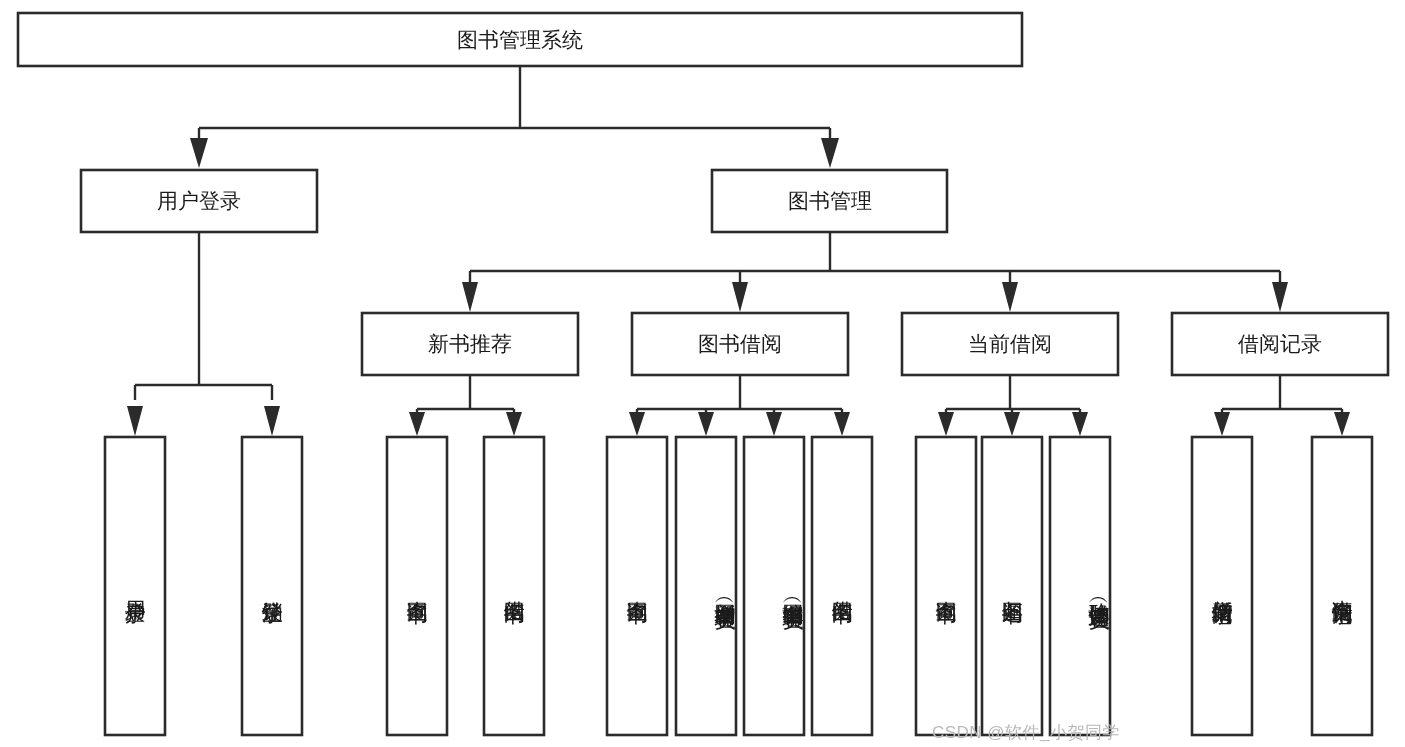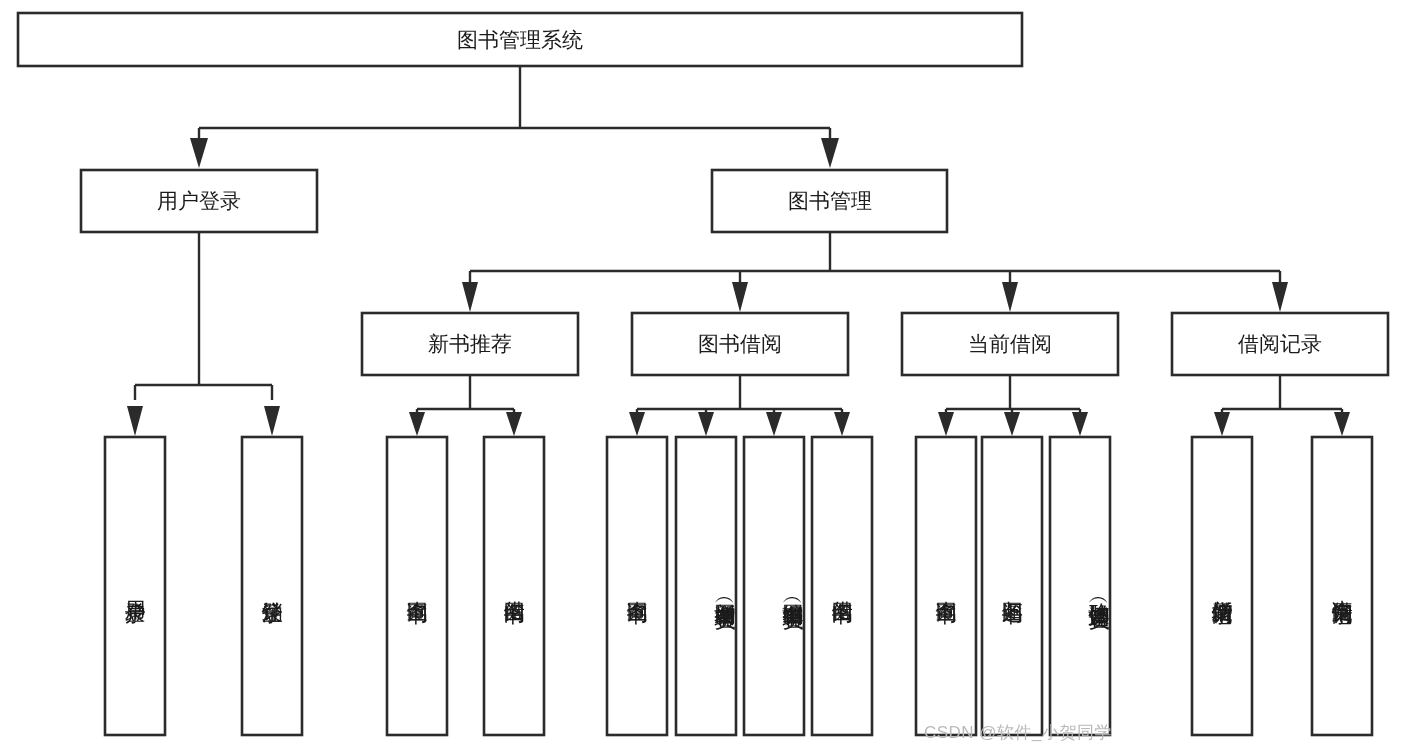--- a/index.html
+++ b/index.html
@@ -56,21 +56,21 @@
     font-size: 21px;
     line-height: 1.06;
     color: #1b1b1b;
     letter-spacing: 1px;
     text-align: center;
     white-space: nowrap;
     pointer-events: none;
   }
   .watermark {
     position: absolute;
-    right: 24px;
+    right: 16px;
     bottom: 3px;
     font-family: "Liberation Sans", sans-serif;
     font-size: 17px;
     color: #b9b9b9;
     white-space: nowrap;
     letter-spacing: 0.5px;
   }
 </style>
 </head>
 <body>

